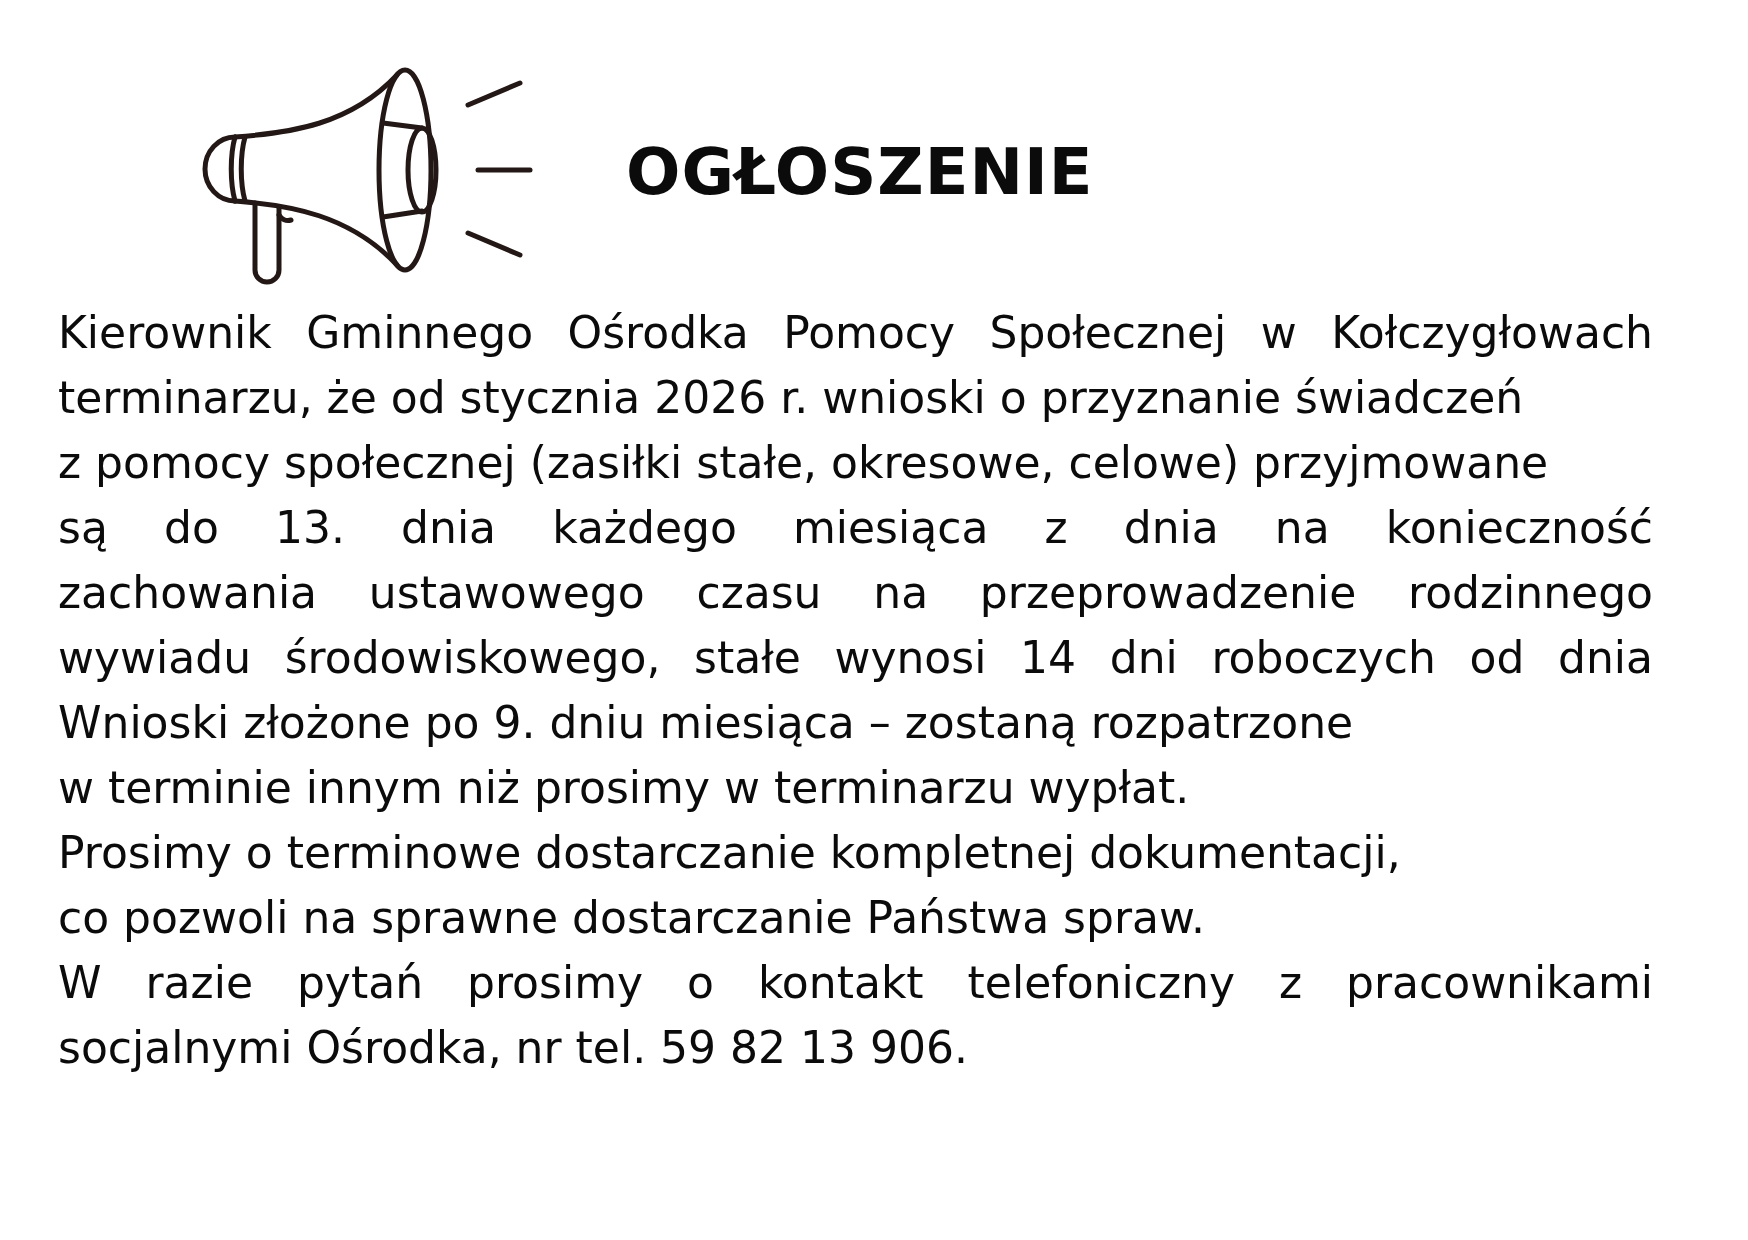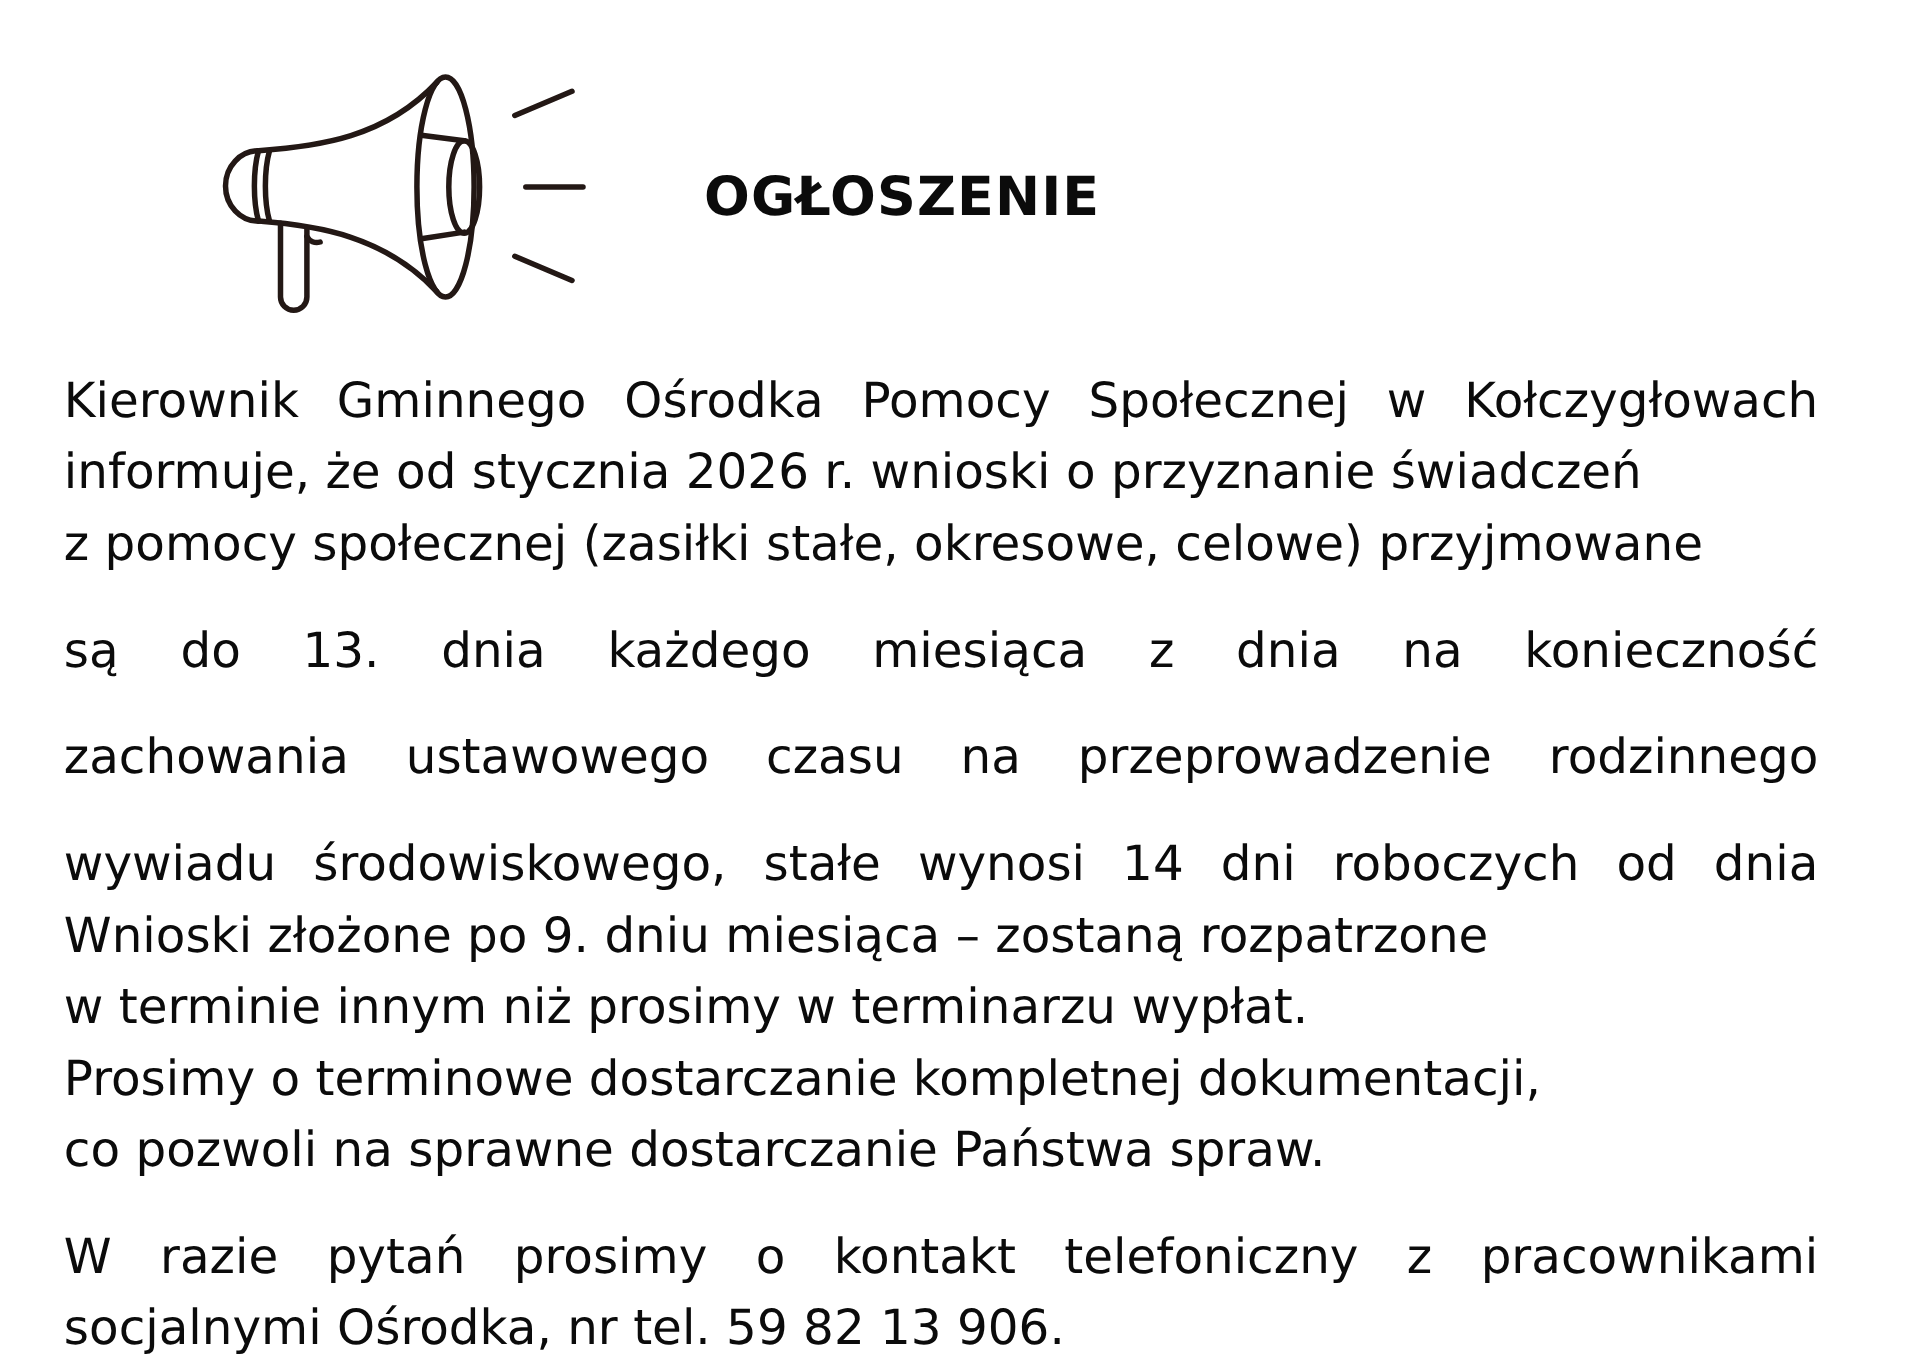--- a/index.html
+++ b/index.html
@@ -1,21 +1,21 @@
 <!DOCTYPE html>
 <html><head>
 <meta charset="utf-8">
 <style>
   html, body { margin: 0; padding: 0; background: #ffffff; }
   body { width: 1748px; height: 1240px; position: relative; overflow: hidden; font-family: "DejaVu Sans", sans-serif; color: #0b0b0b; }
   .megaphone { position: absolute; left: 200px; top: 55px; width: 340px; height: 230px; }
-  .title { position: absolute; left: 626px; top: 140px; font-family: "DejaVu Sans", sans-serif; font-weight: bold; font-size: 49px; letter-spacing: 1px; line-height: 1; margin: 14px; }
+  .title { position: absolute; left: 626px; top: 140px; font-family: "DejaVu Sans", sans-serif; font-weight: bold; font-size: 64px; letter-spacing: 1px; line-height: 1; margin: 0; }
   .body-text { position: absolute; left: 58px; top: 300px; width: 1595px; font-size: 44px; line-height: 65px; margin: 0; }
   .line { display: block; white-space: nowrap; }
-  .justify { text-align: justify; text-align-last: justify; white-space: normal; margin-top: 32px; }
+  .justify { text-align: justify; text-align-last: justify; white-space: normal; }
   b { font-weight: normal; }
 </style>
 </head>
 <body>
 
 <svg class="megaphone" viewBox="0 0 340 230" fill="none" stroke="#231815" stroke-width="5" stroke-linecap="round" stroke-linejoin="round">
 
   <path d="M35 82 A30 32 0 0 0 35 146"></path>
   <path d="M35 82 C30 100 30 128 35 146"></path>
   <path d="M45 82 C40 100 40 128 45 146"></path>
@@ -34,21 +34,21 @@
 
   <path d="M268 50 L320 28"></path>
   <path d="M278 115 L330 115"></path>
   <path d="M268 178 L320 200"></path>
 </svg>
 
 <h1 class="title">OGŁOSZENIE</h1>
 
 <div class="body-text">
   <span class="line justify">Kierownik Gminnego Ośrodka Pomocy Społecznej w Kołczygłowach</span>
-  <span class="line"><span>informuje, że </span><b>od stycznia 2026 r.</b><span> wnioski o przyznanie świadczeń</span></span>
+  <span class="line"><span>terminarzu, że </span><b>od stycznia 2026 r.</b><span> wnioski o przyznanie świadczeń</span></span>
   <span class="line">z pomocy społecznej (zasiłki stałe, okresowe, celowe) przyjmowane</span>
   <span class="line justify"><span>są </span> <b>do 13. dnia każdego miesiąca</b> <span> z dnia na konieczność</span></span>
   <span class="line justify">zachowania ustawowego czasu na przeprowadzenie rodzinnego</span>
   <span class="line justify"><span>wywiadu środowiskowego, stałe wynosi </span> <b>14 dni roboczych od dnia</b></span>
   <span class="line"><span>Wnioski złożone </span><b>po 9. dniu miesiąca</b><span> – zostaną rozpatrzone</span></span>
   <span class="line">w terminie innym niż prosimy w terminarzu wypłat.</span>
   <span class="line">Prosimy o terminowe dostarczanie kompletnej dokumentacji,</span>
   <span class="line">co pozwoli na sprawne dostarczanie Państwa spraw.</span>
   <span class="line justify">W razie pytań prosimy o kontakt telefoniczny z pracownikami</span>
   <span class="line">socjalnymi Ośrodka, nr tel. 59 82 13 906.</span>

